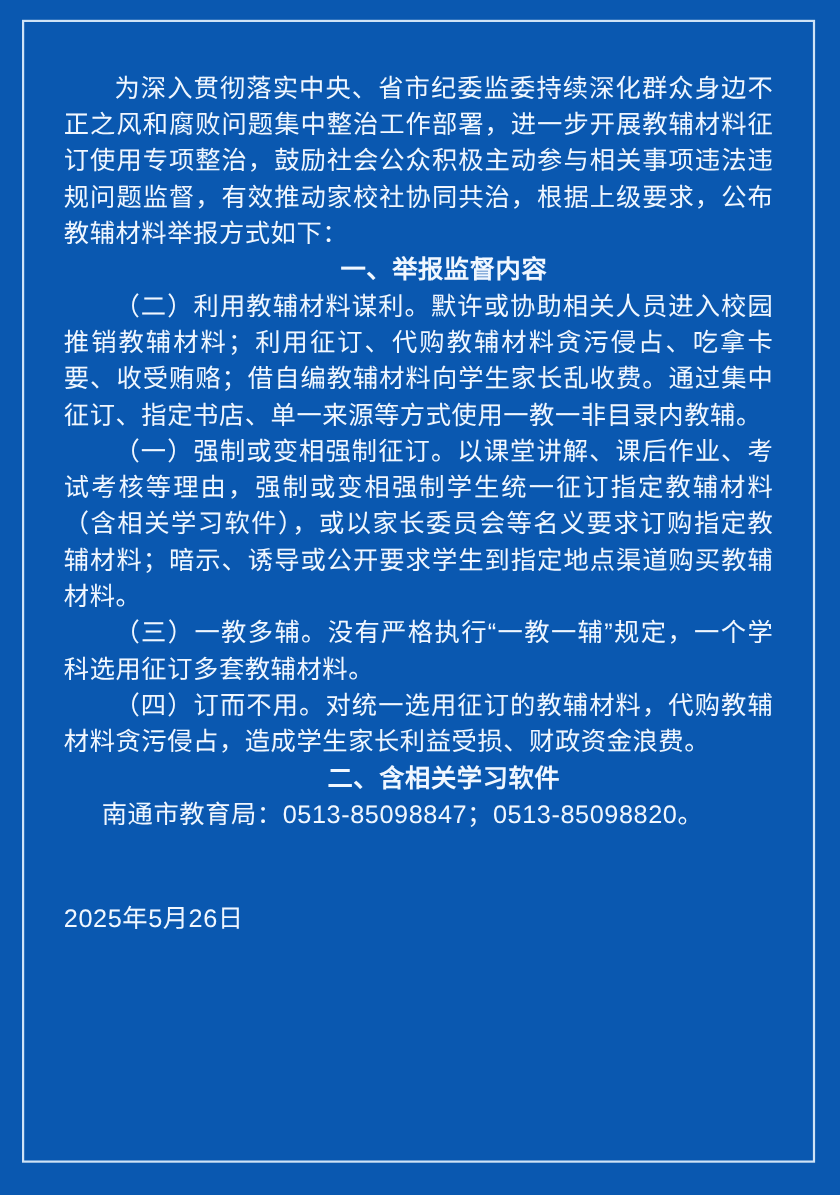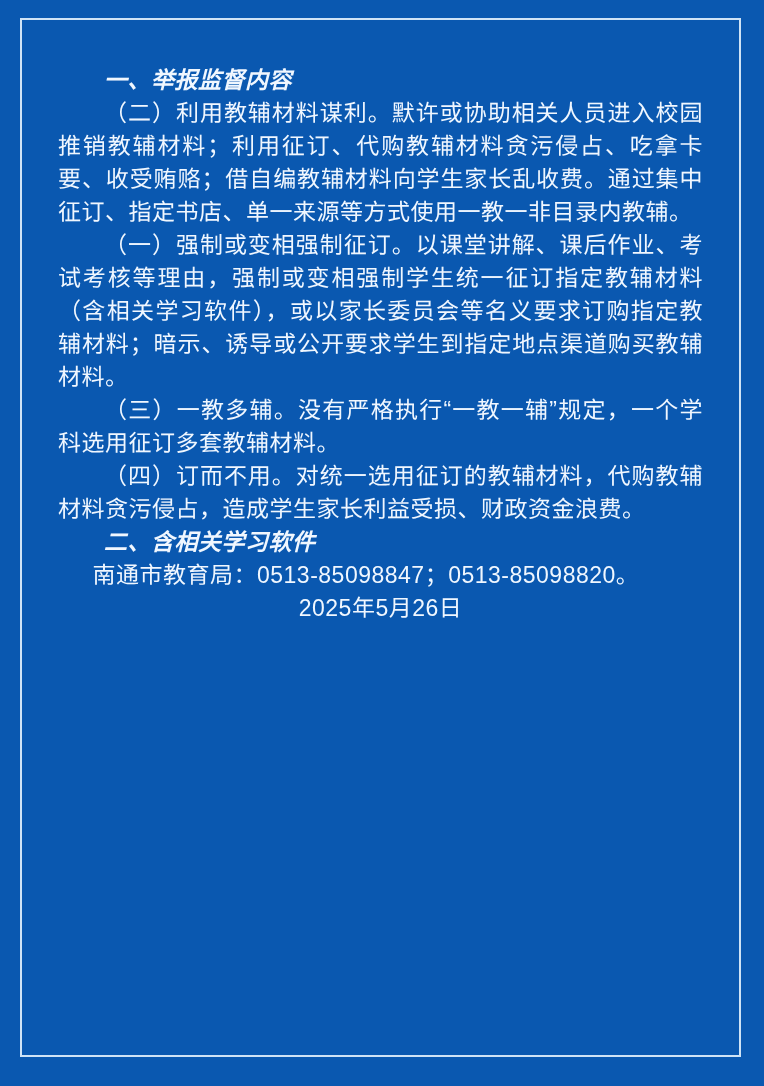--- a/index.html
+++ b/index.html
@@ -40,39 +40,40 @@
   .para{
     margin:0;
     font-size:23px;
     line-height:33px;
     text-align:justify;
     text-indent:2em;
     letter-spacing:0.5px;
   }
   .heading{
     font-weight:bold;
-    text-align:left;
-    font-style:italic;
+    text-align:center;
   }
   .hotline{
     text-indent:1.5em;
     text-align:left;
   }
   .date{
-    text-align:center;
+    margin-top:62px;
+    text-align:left;
     text-indent:0;
   }
 </style>
 </head>
 <body>
 
 <div class="frame">
 
 
   <div class="body-block">
+    <p class="para">为深入贯彻落实中央、省市纪委监委持续深化群众身边不正之风和腐败问题集中整治工作部署，进一步开展教辅材料征订使用专项整治，鼓励社会公众积极主动参与相关事项违法违规问题监督，有效推动家校社协同共治，根据上级要求，公布教辅材料举报方式如下：</p>
 
     <p class="para heading">一、举报监督内容</p>
     <p class="para">（二）利用教辅材料谋利。默许或协助相关人员进入校园推销教辅材料；利用征订、代购教辅材料贪污侵占、吃拿卡要、收受贿赂；借自编教辅材料向学生家长乱收费。通过集中征订、指定书店、单一来源等方式使用一教一非目录内教辅。</p>
     <p class="para">（一）强制或变相强制征订。以课堂讲解、课后作业、考试考核等理由，强制或变相强制学生统一征订指定教辅材料（含相关学习软件），或以家长委员会等名义要求订购指定教辅材料；暗示、诱导或公开要求学生到指定地点渠道购买教辅材料。</p>
     <p class="para">（三）一教多辅。没有严格执行“一教一辅”规定，一个学科选用征订多套教辅材料。</p>
     <p class="para">（四）订而不用。对统一选用征订的教辅材料，代购教辅材料贪污侵占，造成学生家长利益受损、财政资金浪费。</p>
 
     <p class="para heading">二、含相关学习软件</p>
     <p class="para hotline">南通市教育局：0513-85098847；0513-85098820。</p>
 

